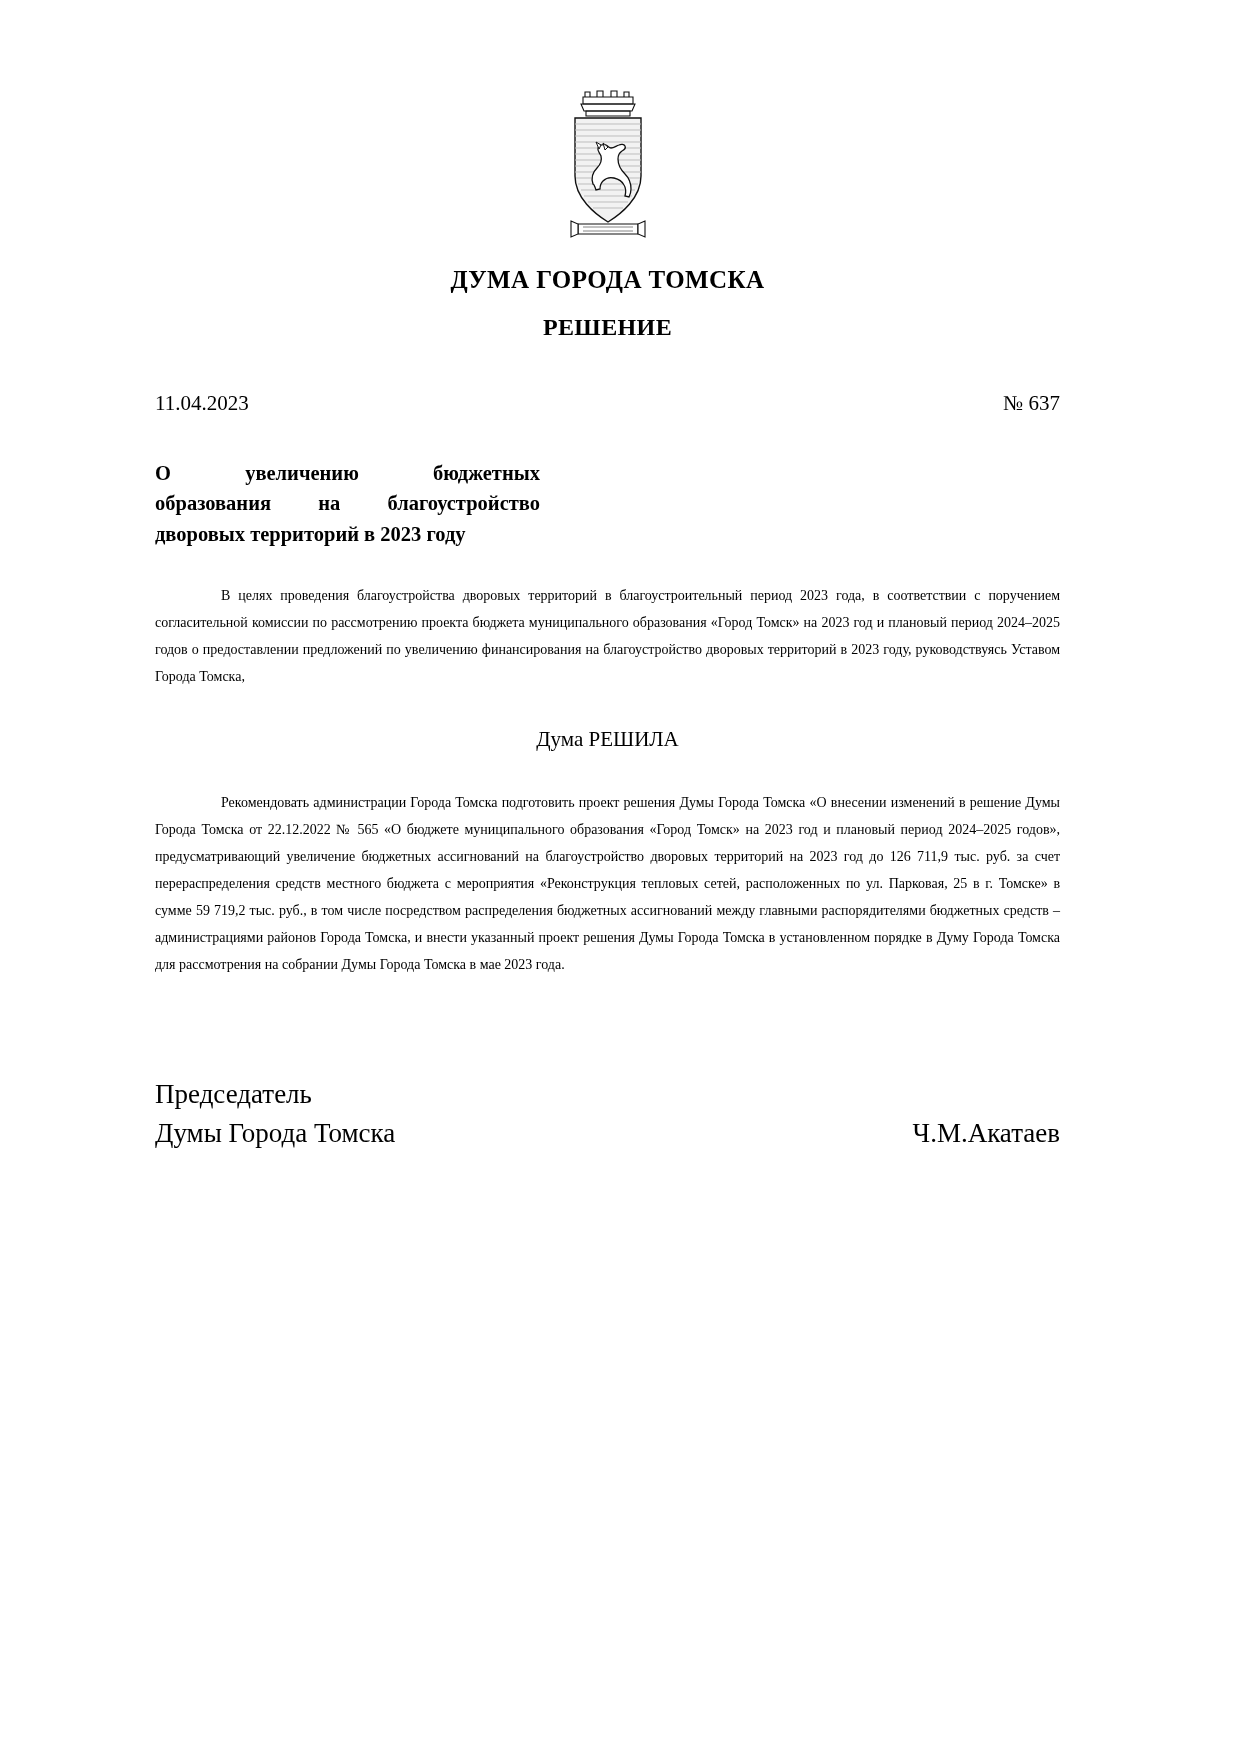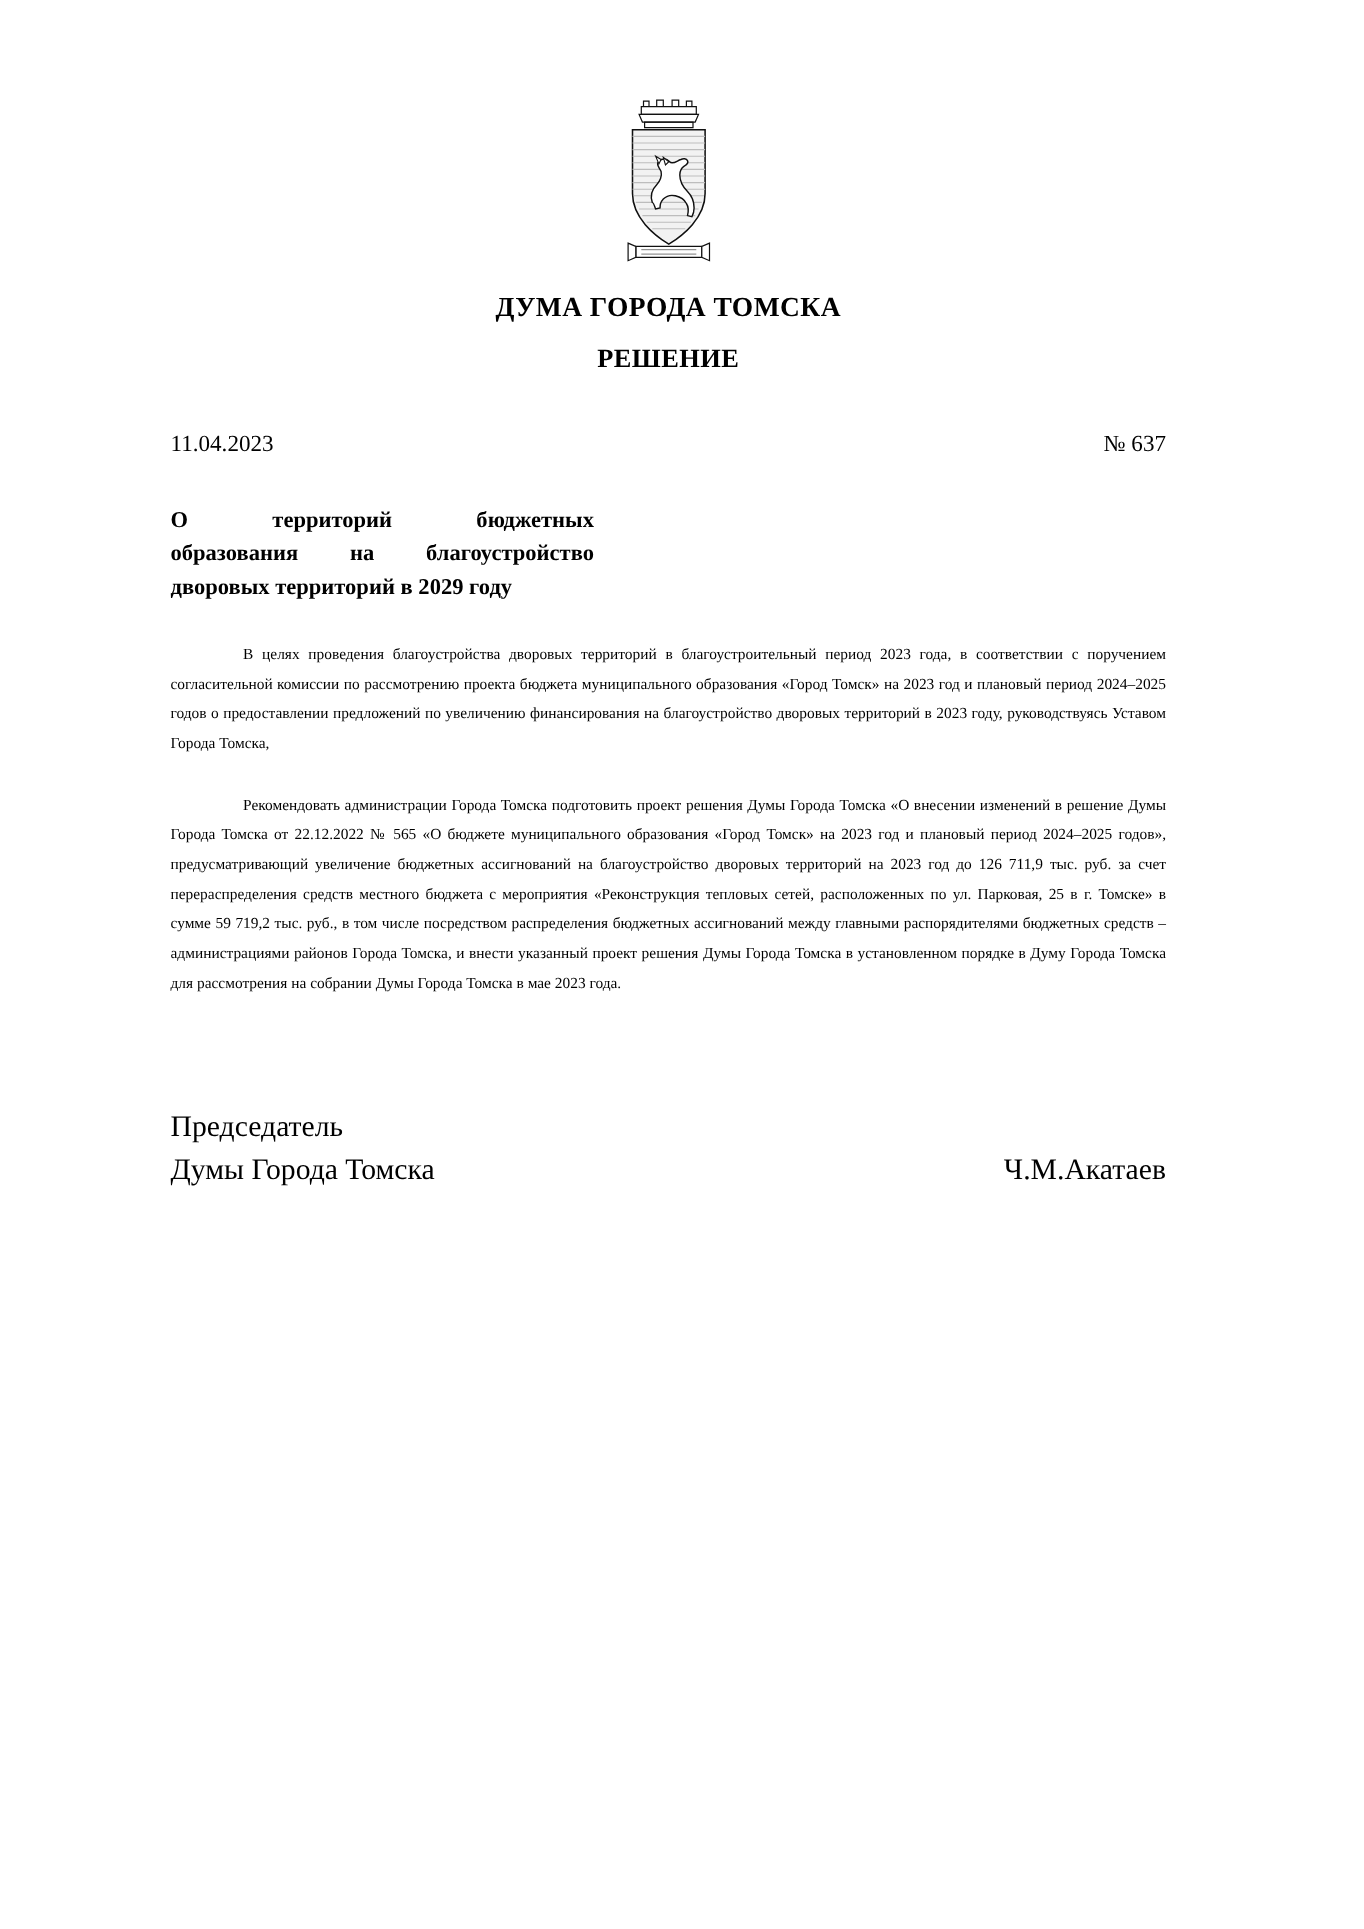--- a/index.html
+++ b/index.html
@@ -166,27 +166,28 @@
 
     <div class="doc-title">ДУМА ГОРОДА ТОМСКА</div>
     <div class="doc-subtitle">РЕШЕНИЕ</div>
 
     <div class="meta-row">
       <span>11.04.2023</span>
       <span>№ 637</span>
     </div>
 
     <div class="subject">
-      <span class="l1">О территорий бюджетных</span>
+      <span class="l1">О увеличению бюджетных</span>
       <span class="l2">образования на благоустройство</span>
-      <span class="l3">дворовых территорий в 2029 году</span>
+      <span class="l3">дворовых территорий в 2023 году</span>
     </div>
 
     <p class="para p1">В целях проведения благоустройства дворовых территорий в благоустроительный период 2023 года, в соответствии с поручением согласительной комиссии по рассмотрению проекта бюджета муниципального образования «Город Томск» на 2023 год и плановый период 2024–2025 годов о предоставлении предложений по увеличению финансирования на благоустройство дворовых территорий в 2023 году, руководствуясь Уставом Города Томска,</p>
 
+    <div class="center-line">Дума РЕШИЛА</div>
 
     <p class="para p2">Рекомендовать администрации Города Томска подготовить проект решения Думы Города Томска «О внесении изменений в решение Думы Города Томска от 22.12.2022 № 565 «О бюджете муниципального образования «Город Томск» на 2023 год и плановый период 2024–2025 годов», предусматривающий увеличение бюджетных ассигнований на благоустройство дворовых территорий на 2023 год до 126 711,9 тыс. руб. за счет перераспределения средств местного бюджета с мероприятия «Реконструкция тепловых сетей, расположенных по ул. Парковая, 25 в г. Томске» в сумме 59 719,2 тыс. руб., в том числе посредством распределения бюджетных ассигнований между главными распорядителями бюджетных средств – администрациями районов Города Томска, и внести указанный проект решения Думы Города Томска в установленном порядке в Думу Города Томска для рассмотрения на собрании Думы Города Томска в мае 2023 года.</p>
 
     <div class="sign-row">
       <div class="sign-left">
         <div>Председатель</div>
         <div>Думы Города Томска</div>
       </div>
       <div class="sign-right">Ч.М.Акатаев</div>
     </div>

